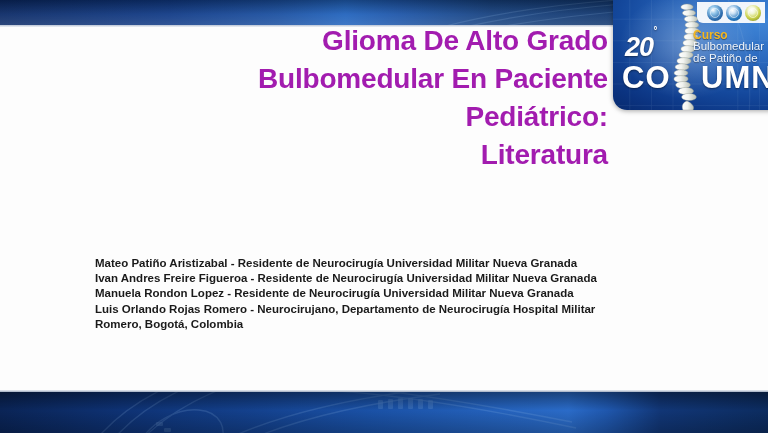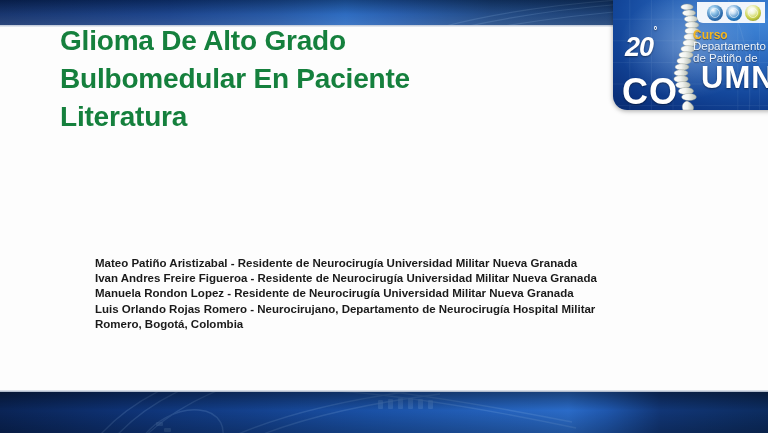--- a/index.html
+++ b/index.html
@@ -82,22 +82,22 @@
 
   .logo-num{
     position:absolute;left:12px;top:34px;
     color:#ffffff;font-weight:bold;font-size:27px;line-height:1;
     font-family:"Liberation Sans", sans-serif;
     font-style:italic;letter-spacing:-1px;
     text-shadow:0 1px 2px rgba(0,0,0,.45);
   }
   .logo-num sup{font-size:10px;top:-12px;position:relative;}
   .logo-co{
-    position:absolute;left:9px;top:74px;
-    color:#ffffff;font-weight:bold;font-size:36px;line-height:1;
+    position:absolute;left:9px;top:62px;
+    color:#ffffff;font-weight:bold;font-size:31px;line-height:1;
     letter-spacing:1px;
     text-shadow:0 1px 2px rgba(0,0,0,.45);
   }
   .logo-umna{
     position:absolute;left:88px;top:62px;
     color:#ffffff;font-weight:bold;font-size:31px;line-height:1;
     letter-spacing:1px;
     text-shadow:0 1px 2px rgba(0,0,0,.45);
   }
   .logo-curso{
@@ -111,22 +111,22 @@
     text-shadow:0 1px 1px rgba(0,0,0,.4);
   }
   .logo-intl div{white-space:nowrap;}
   .spine{
     position:absolute;left:52px;top:2px;width:40px;height:108px;
   }
 
   
   .title{
     position:absolute;left:60px;top:22px;width:548px;
-    text-align:left;
-    color:#15803d;
+    text-align:right;
+    color:#a21caf;
     font-family:"Liberation Sans", sans-serif;
     font-weight:bold;
     font-size:28px;
     line-height:38px;
     letter-spacing:-.2px;
   }
   .title .ln{display:block;white-space:nowrap;}
 
   
   .authors{
@@ -163,20 +163,21 @@
         <rect x="270" y="13" width="4" height="9" rx="1"></rect>
       </g>
     </svg>
     <div class="sheen"></div>
   </div>
   <div class="band-edge"></div>
 
   <div class="title">
     <span class="ln">Glioma De Alto Grado</span>
     <span class="ln">Bulbomedular En Paciente</span>
+    <span class="ln">Pediátrico:</span>
     <span class="ln">Literatura</span>
   </div>
 
   <div class="authors">
     <span class="al">Mateo Patiño Aristizabal - Residente de Neurocirugía Universidad Militar Nueva Granada</span>
     <span class="al">Ivan Andres Freire Figueroa -  Residente de Neurocirugía Universidad Militar Nueva Granada</span>
     <span class="al">Manuela Rondon Lopez - Residente de Neurocirugía Universidad Militar Nueva Granada</span>
     <span class="al">Luis Orlando Rojas Romero - Neurocirujano, Departamento de Neurocirugía Hospital Militar</span>
     <span class="al">Romero, Bogotá, Colombia</span>
   </div>
@@ -228,21 +229,21 @@
         <ellipse cx="24" cy="95" rx="7.4" ry="3.6"></ellipse>
         <path d="M22 99 C27 101 30 105 28 108 L18 108 C16 104 18 100 22 99 Z"></path>
       </g>
     </svg>
 
     <div class="logo-num"><span>20</span><sup>°</sup></div>
     <div class="logo-co">CO</div>
     <div class="logo-umna">UMNA</div>
     <div class="logo-curso">Curso</div>
     <div class="logo-intl">
-      <div>Departamento</div>
+      <div>Bulbomedular</div>
       <div>de Patiño de</div>
     </div>
   </div>
 
   <div class="logo-badges">
     <span class="badge b1"></span>
     <span class="badge b2"></span>
     <span class="badge b3"></span>
   </div>
 

